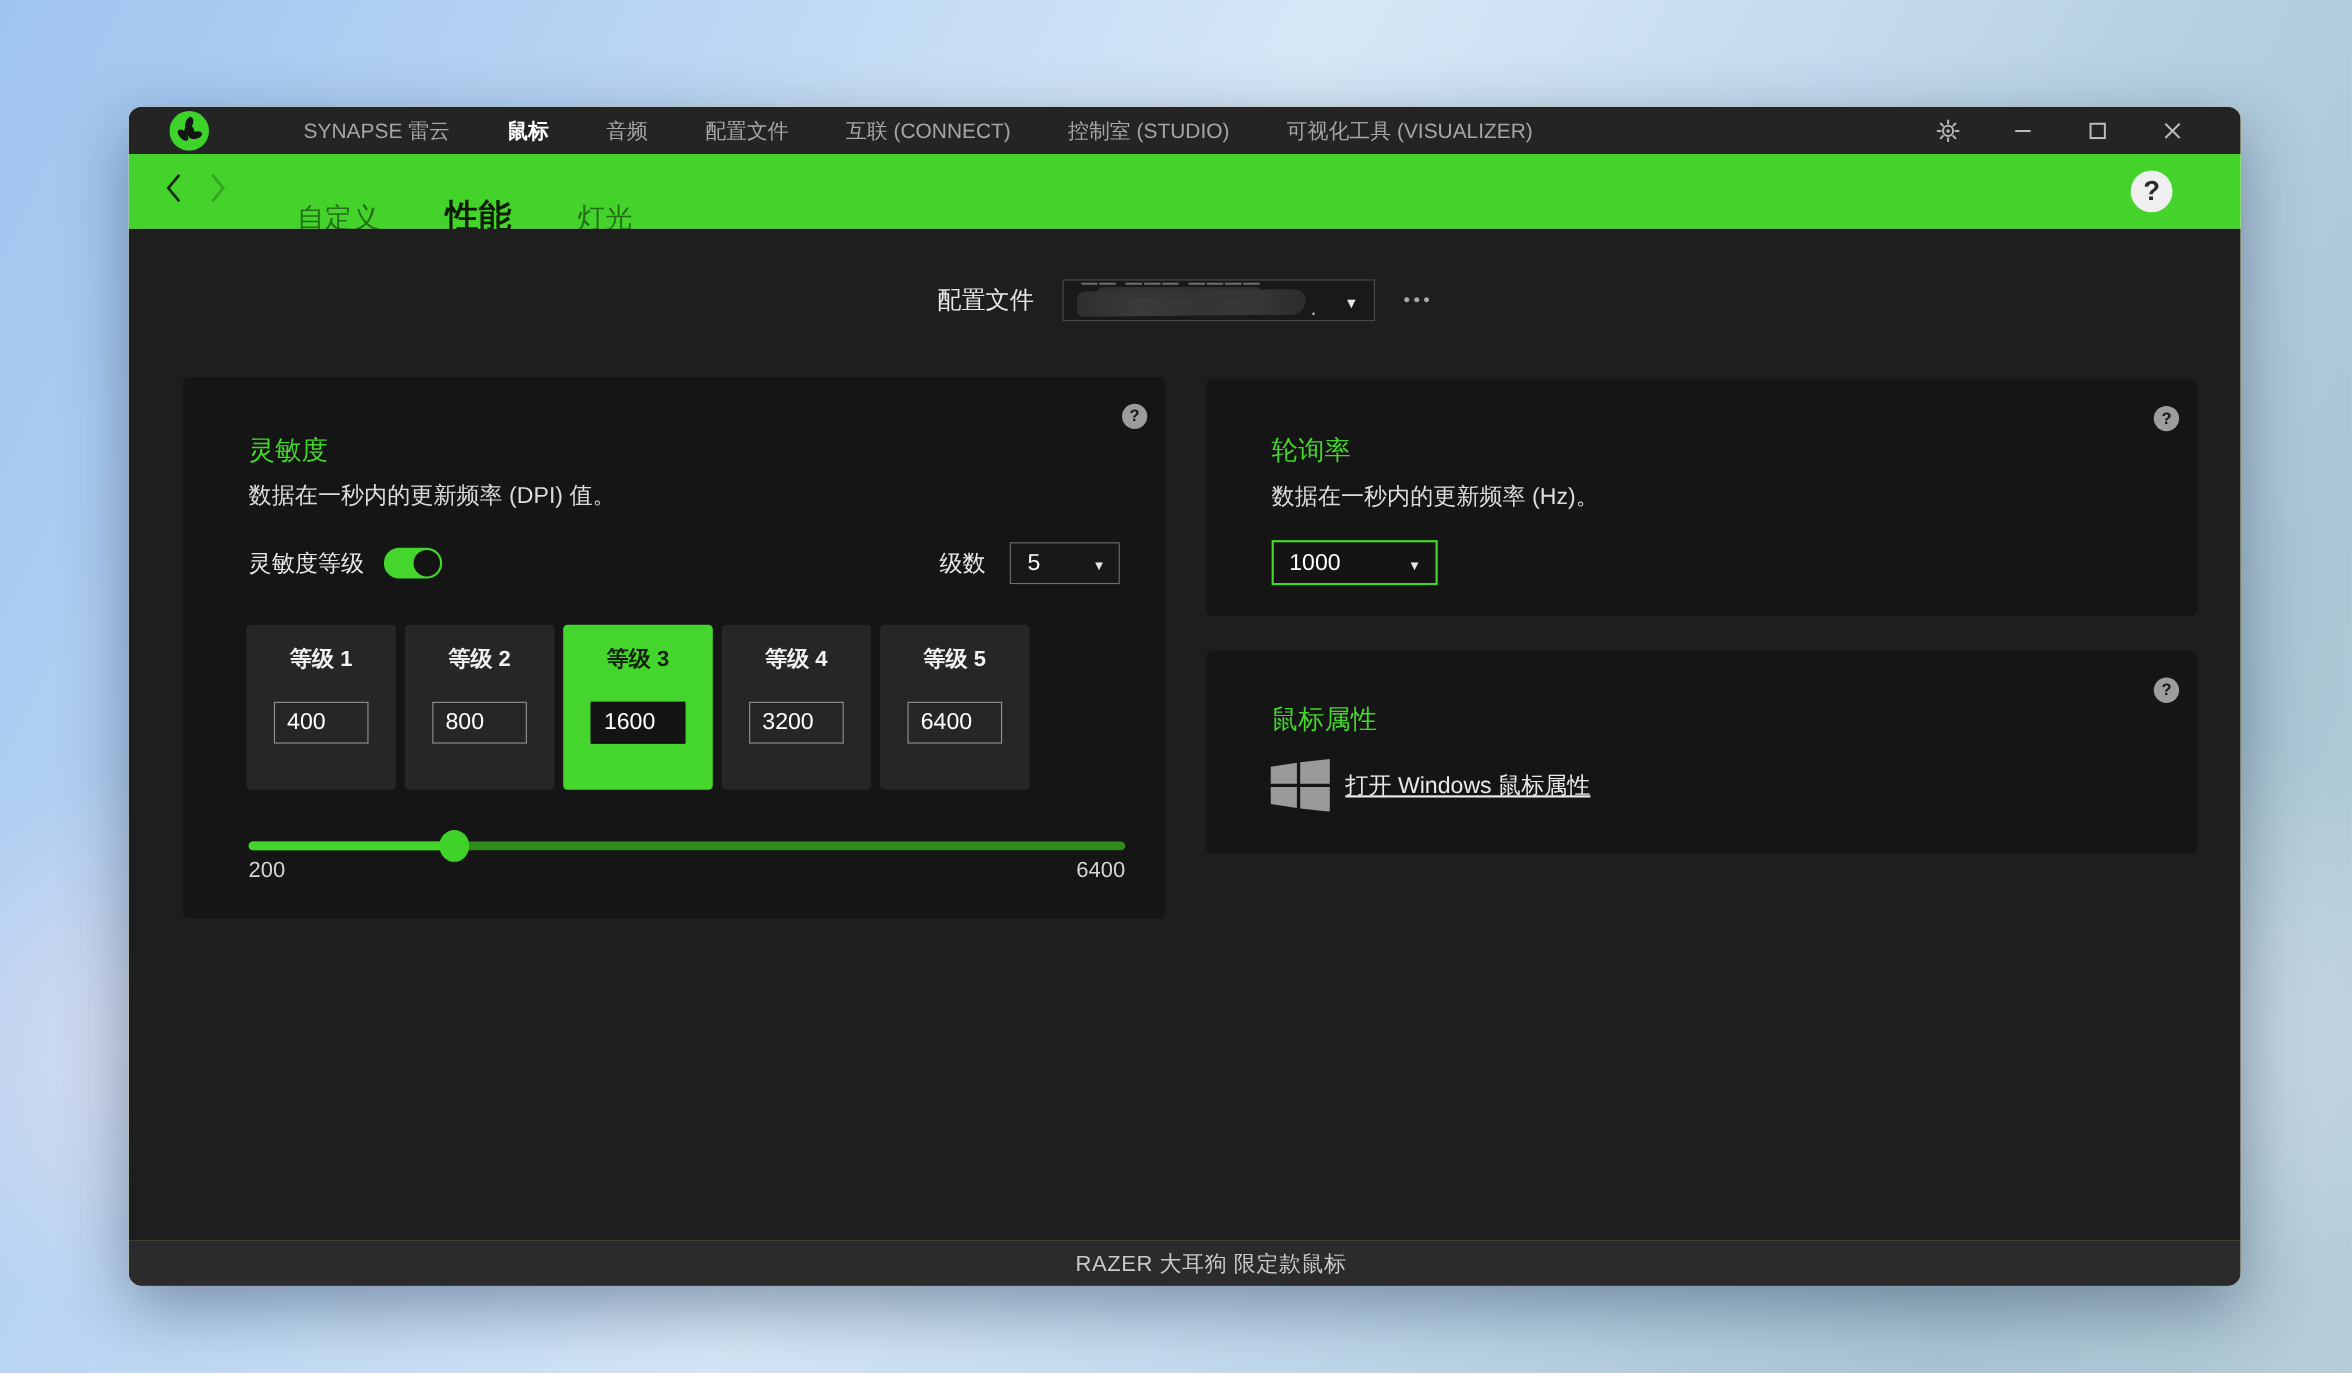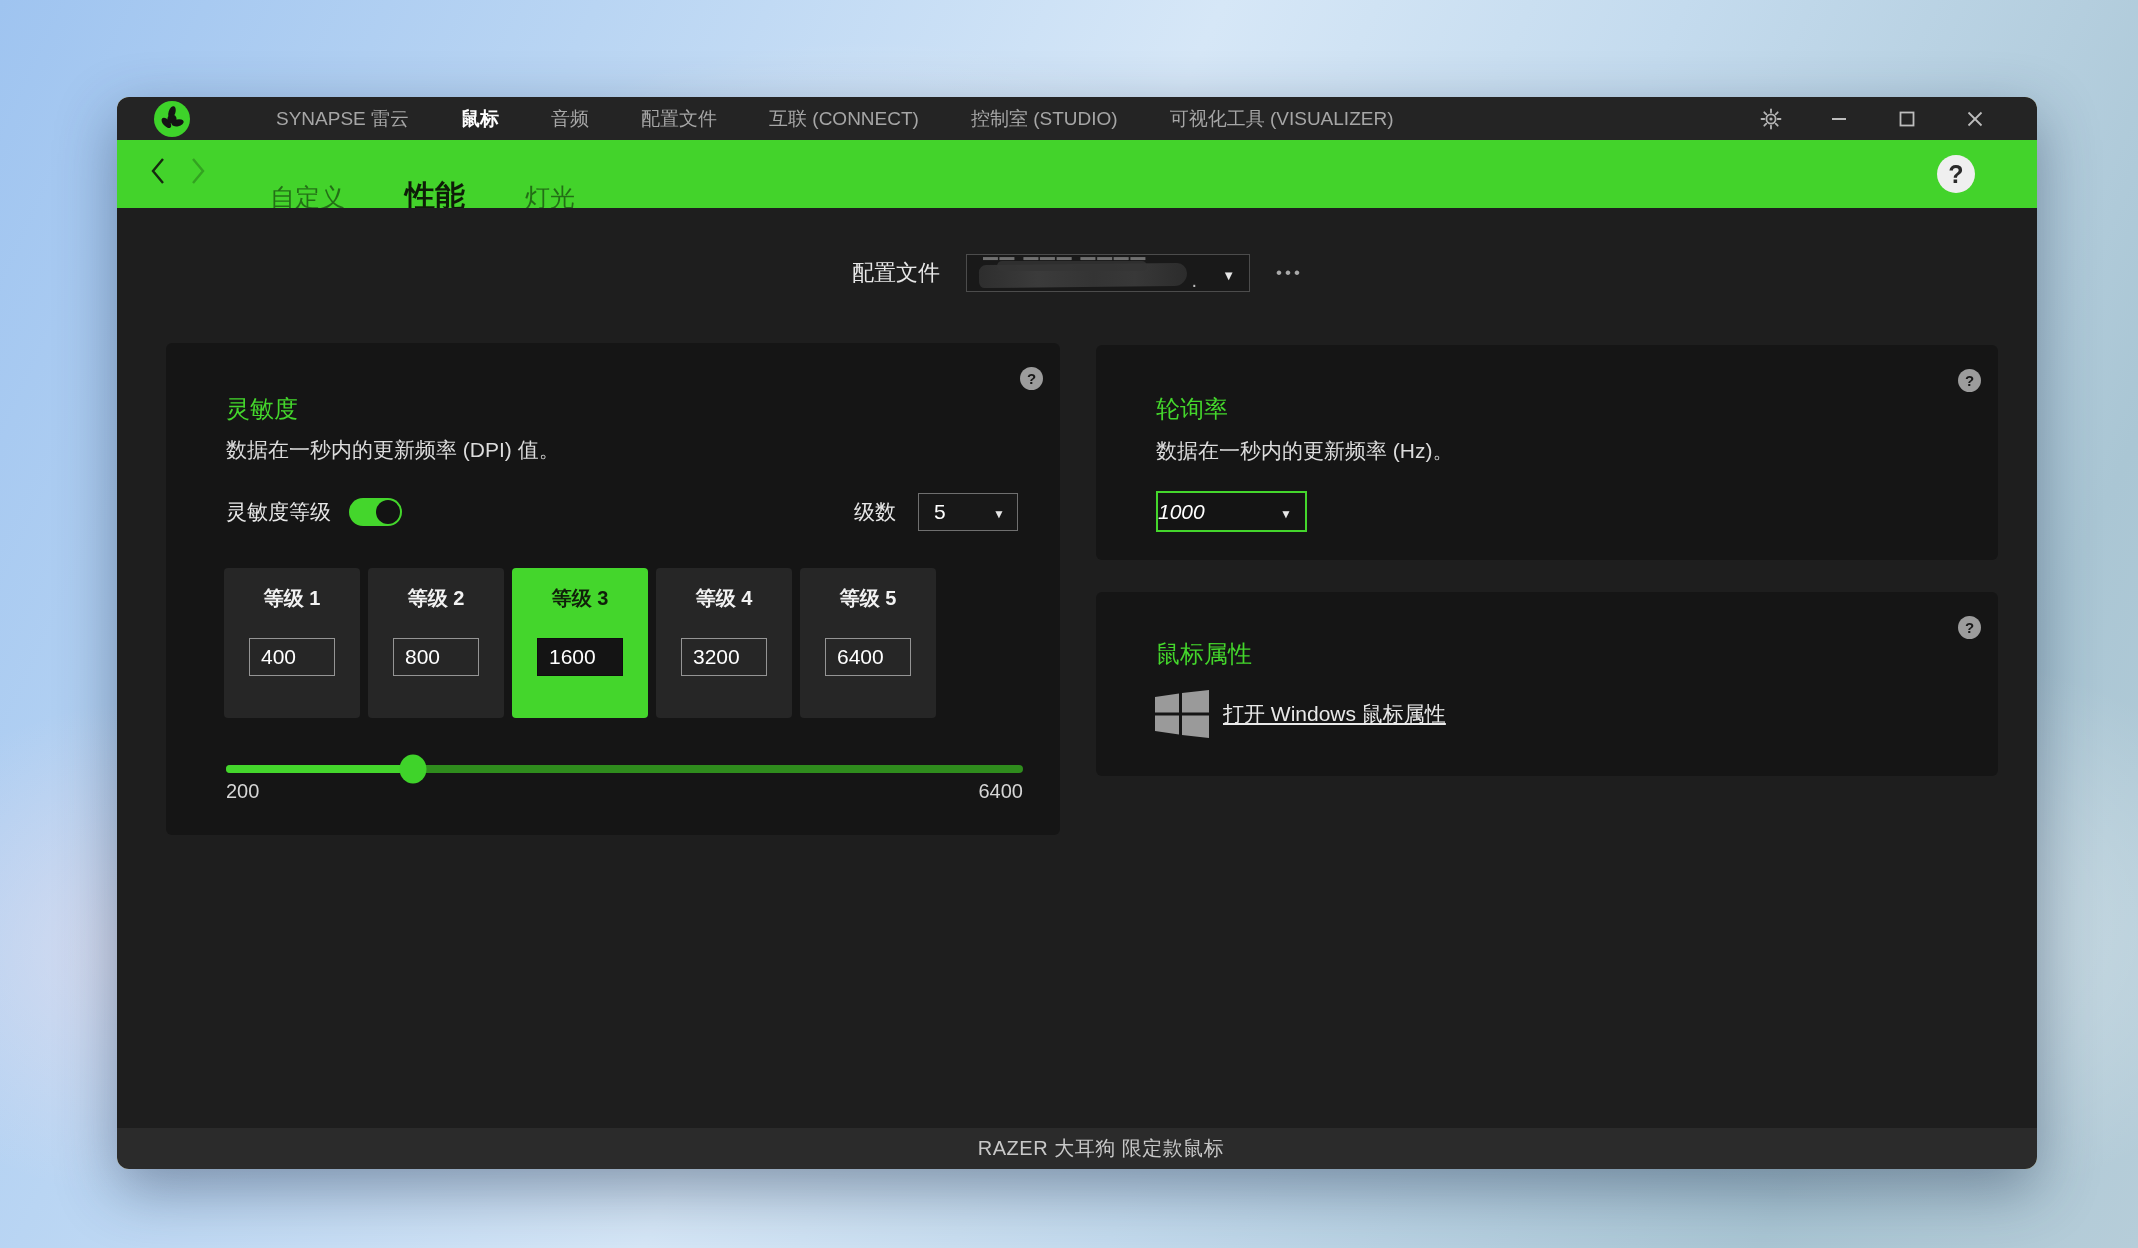--- a/index.html
+++ b/index.html
@@ -100,21 +100,21 @@
   .slider-track { position:absolute; left:0; right:0; top:4px; height:8px; border-radius:4px; background:#2f8c1d; }
   .slider-fill { position:absolute; left:0; top:4px; height:8px; border-radius:4px 0 0 4px; background:#44d62c; }
   .slider-knob { position:absolute; top:8px; width:27px; height:29px; border-radius:50%;
     background:#3fd32a; transform:translate(-50%,-50%); cursor:grab; }
   .slider-labels { position:absolute; left:60px; width:797px; top:437px; display:flex;
     justify-content:space-between; font-size:20px; color:#d6d6d6; }
 
   
   .poll-select { position:absolute; left:60px; top:146px; width:151px; height:41px; background:#141414;
     border:2px solid #44d62c; cursor:pointer; display:flex; align-items:center; }
-  .poll-value { font-size:21px; color:#ffffff;font-style:italic; }
+  .poll-value { margin-left:14px; font-size:21px; color:#ffffff; }
   .poll-caret { position:absolute; right:13px; top:14px; color:#e8e8e8; font-size:12px; }
 
   
   .props-row { position:absolute; left:59px; top:98px; display:flex; align-items:center; }
   .win-logo { width:54px; height:48px; flex:none; }
   .props-link { margin-left:14px; font-size:21px; color:#e9e9e9; text-decoration:underline; cursor:pointer; }
 
   
   .statusbar { height:41px; background:#2b2b2b; flex:none; display:flex; align-items:center; justify-content:center;padding-left:48px; }
   .status-text { font-size:20px; color:#c8c8c8; letter-spacing:.5px; }

